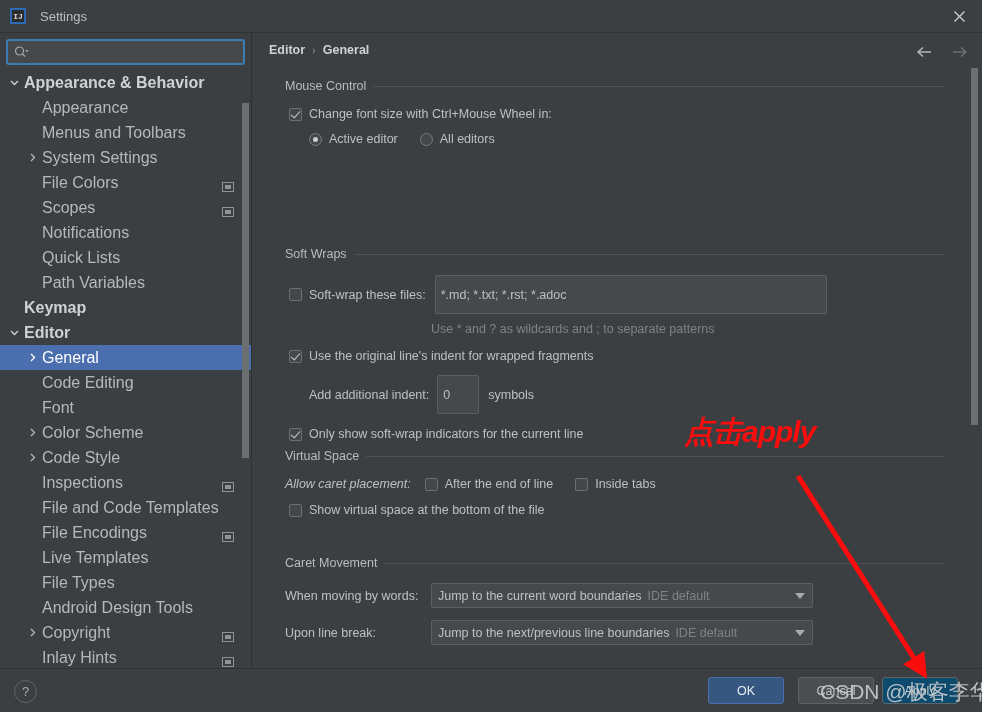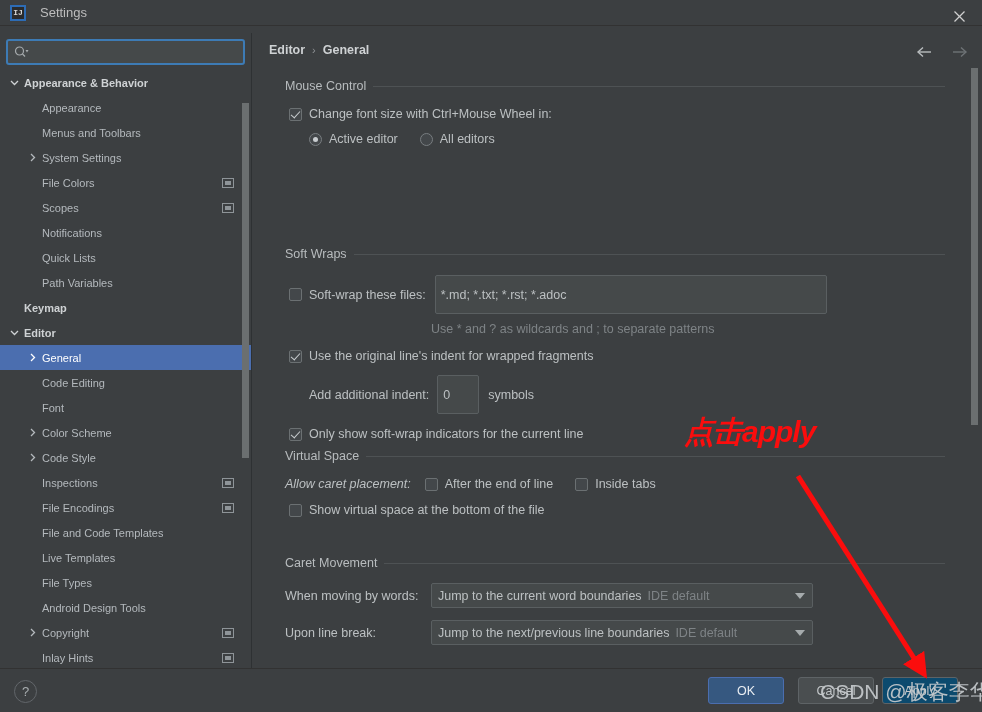--- a/index.html
+++ b/index.html
@@ -12,21 +12,21 @@
   #app {
     position: relative;
     width: 982px; height: 712px;
     background: #3c3f41;
     color: #bbbbbb;
   }
 
   
   .titlebar {
     position: absolute; left: 0; top: 0;
-    width: 982px; height: 26px;
+    width: 982px; height: 33px;
     background: #3c3f41;
     border-bottom: 1px solid #323232;
     display: flex; align-items: center;
   }
   .ij-logo {
     width: 16px; height: 16px; margin-left: 10px;
     border: 2px solid #2d6cb5;
     background: #2b2b2b;
     color: #d8d8d8;
     font-size: 8px; font-weight: bold;
@@ -73,21 +73,21 @@
 
   .tree {
     position: absolute; left: 0; top: 37px;
     width: 252px; height: 598px;
     overflow: hidden;
   }
   .tree-row {
     position: relative;
     height: 25px;
     display: flex; align-items: center;
-    font-size: 11px;
+    font-size: 16px;
     color: #b4b9bd;
     white-space: nowrap;
     padding-right: 22px;
   }
   .tree-row.selected { background: #4b6eaf; color: #ffffff; }
   .tree-row.lvl0 { padding-left: 8px; font-weight: bold; color: #cfd2d4; }
   .tree-row.lvl1 { padding-left: 26px; }
   .tree-row.lvl0.selected, .tree-row.lvl1.selected { color:#ffffff; }
   .arrow {
     width: 13px; height: 13px; margin-right: 3px;
@@ -419,33 +419,33 @@
               <rect x="0.5" y="0.5" width="11" height="9" fill="none" stroke="#8e9498" stroke-width="1"></rect>
               <rect x="3" y="3" width="6" height="4" fill="#8e9498"></rect>
             </svg></span>
         </div>
         <div class="tree-row lvl1">
           <span class="arrow spacer">
             <svg width="9" height="9" viewBox="0 0 9 9">
               <polyline points="3,1 6.5,4.5 3,8" fill="none" stroke="currentColor" stroke-width="1.3"></polyline>
             </svg>
           </span>
+          <span class="tree-label">File and Code Templates</span>
+        </div>
+        <div class="tree-row lvl1">
+          <span class="arrow spacer">
+            <svg width="9" height="9" viewBox="0 0 9 9">
+              <polyline points="3,1 6.5,4.5 3,8" fill="none" stroke="currentColor" stroke-width="1.3"></polyline>
+            </svg>
+          </span>
           <span class="tree-label">File Encodings</span>
           <span class="cfg-icon"><svg width="12" height="10" viewBox="0 0 12 10">
               <rect x="0.5" y="0.5" width="11" height="9" fill="none" stroke="#8e9498" stroke-width="1"></rect>
               <rect x="3" y="3" width="6" height="4" fill="#8e9498"></rect>
             </svg></span>
-        </div>
-        <div class="tree-row lvl1">
-          <span class="arrow spacer">
-            <svg width="9" height="9" viewBox="0 0 9 9">
-              <polyline points="3,1 6.5,4.5 3,8" fill="none" stroke="currentColor" stroke-width="1.3"></polyline>
-            </svg>
-          </span>
-          <span class="tree-label">File and Code Templates</span>
         </div>
         <div class="tree-row lvl1">
           <span class="arrow spacer">
             <svg width="9" height="9" viewBox="0 0 9 9">
               <polyline points="3,1 6.5,4.5 3,8" fill="none" stroke="currentColor" stroke-width="1.3"></polyline>
             </svg>
           </span>
           <span class="tree-label">Live Templates</span>
         </div>
         <div class="tree-row lvl1">

